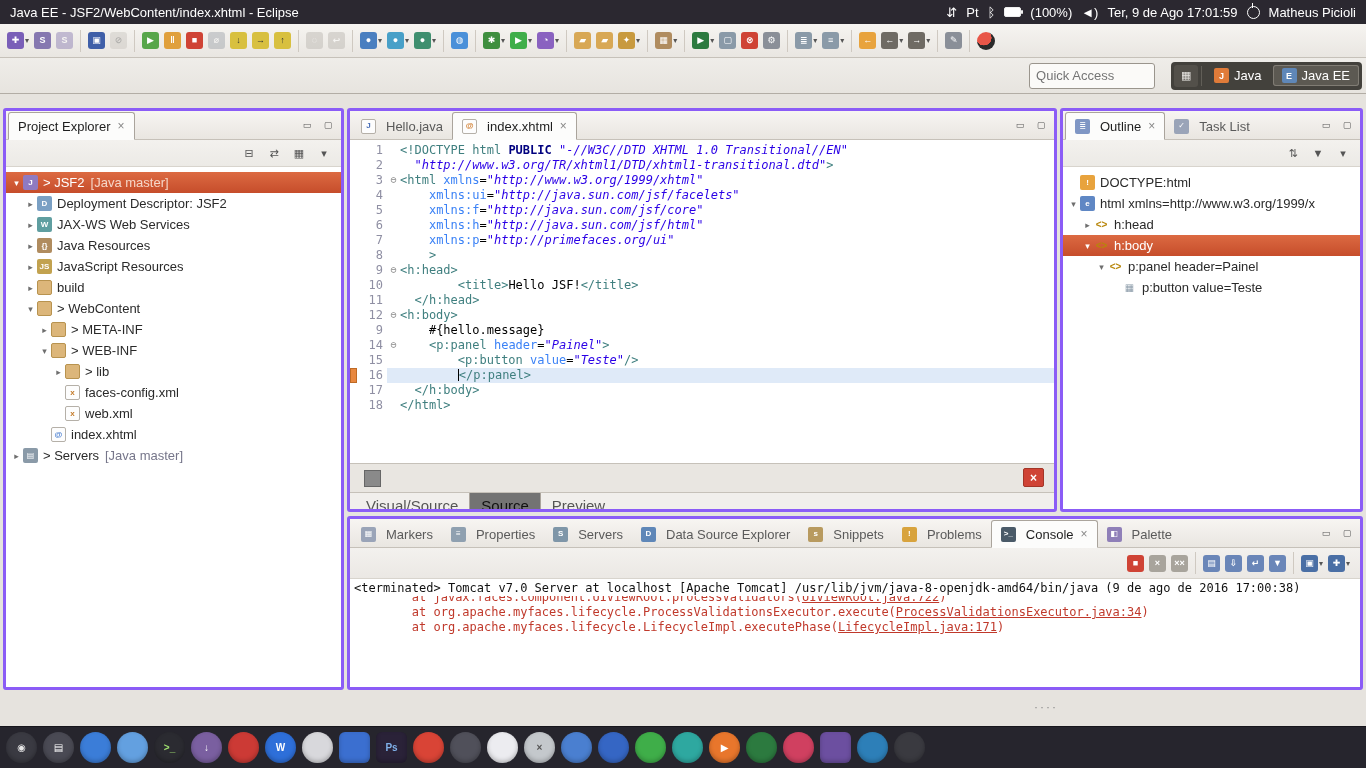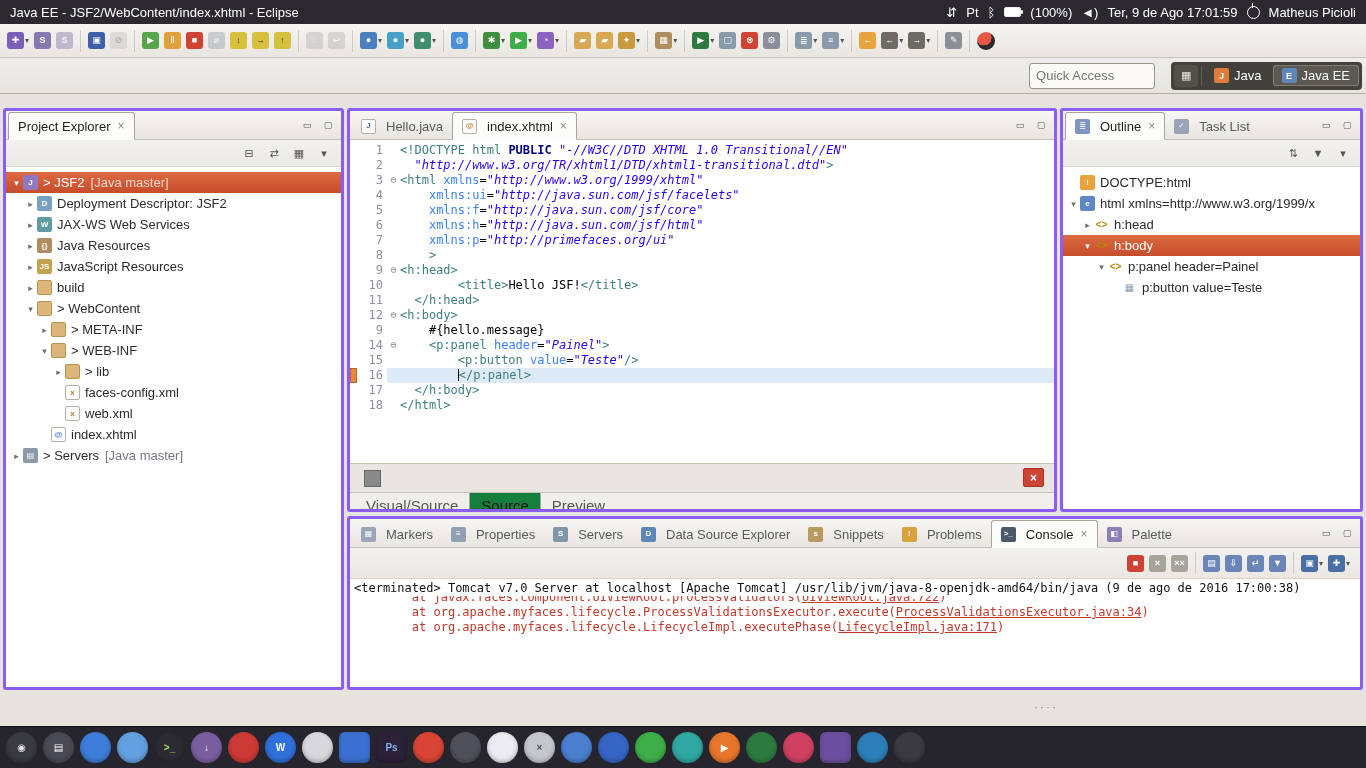--- a/index.html
+++ b/index.html
@@ -96,21 +96,21 @@
   .tk-kw{color:#00007f;font-weight:bold;}
   .tk-txt,.tk-plain{color:#000;}
 
   #ed-strip{height:28px;background:#e9e6e1;border-top:1px solid #c6c1b9;position:relative;}
   .strip-box{position:absolute;left:14px;top:6px;width:15px;height:15px;background:#8a8a8a;border:1px solid #666;}
   .strip-close{position:absolute;right:10px;top:4px;width:21px;height:19px;background:#cf4335;color:#fff;
     font-weight:bold;font-size:12px;border:1px solid #a33527;border-radius:2px;
     display:flex;align-items:center;justify-content:center;padding:0;}
   #ed-bottom-tabs{height:27px;background:#f1efec;border-top:1px solid #c6c1b9;display:flex;align-items:flex-start;padding-left:5px;}
   .btab{padding:4px 11px;font-size:15px;color:#555;}
-  .btab.active{background:#15803d;border:1px solid #aaa49c;border-top:none;border-radius:0 0 3px 3px;color:#111;text-decoration:underline;}
+  .btab.active{background:#737373;border:1px solid #aaa49c;border-top:none;border-radius:0 0 3px 3px;color:#111;text-decoration:underline;}
 
   
   #console-toolbar{height:30px;background:linear-gradient(#f3f1ee,#ebe8e4);border-bottom:1px solid #d8d4cd;
     display:flex;justify-content:flex-end;align-items:center;padding:0 8px;}
   #console-body{height:114px;overflow:hidden;background:#fff;position:relative;
     font-family:"DejaVu Sans Mono","Liberation Mono",monospace;font-size:12px;line-height:15px;}
   .con-title{position:relative;z-index:2;background:#fff;color:#111;white-space:pre;padding:2px 4px 0;}
   .con-stack{position:relative;z-index:1;margin-top:-6px;padding:0 4px;}
   .con-line{white-space:pre;}
   .con-err{color:#c0392b;}

